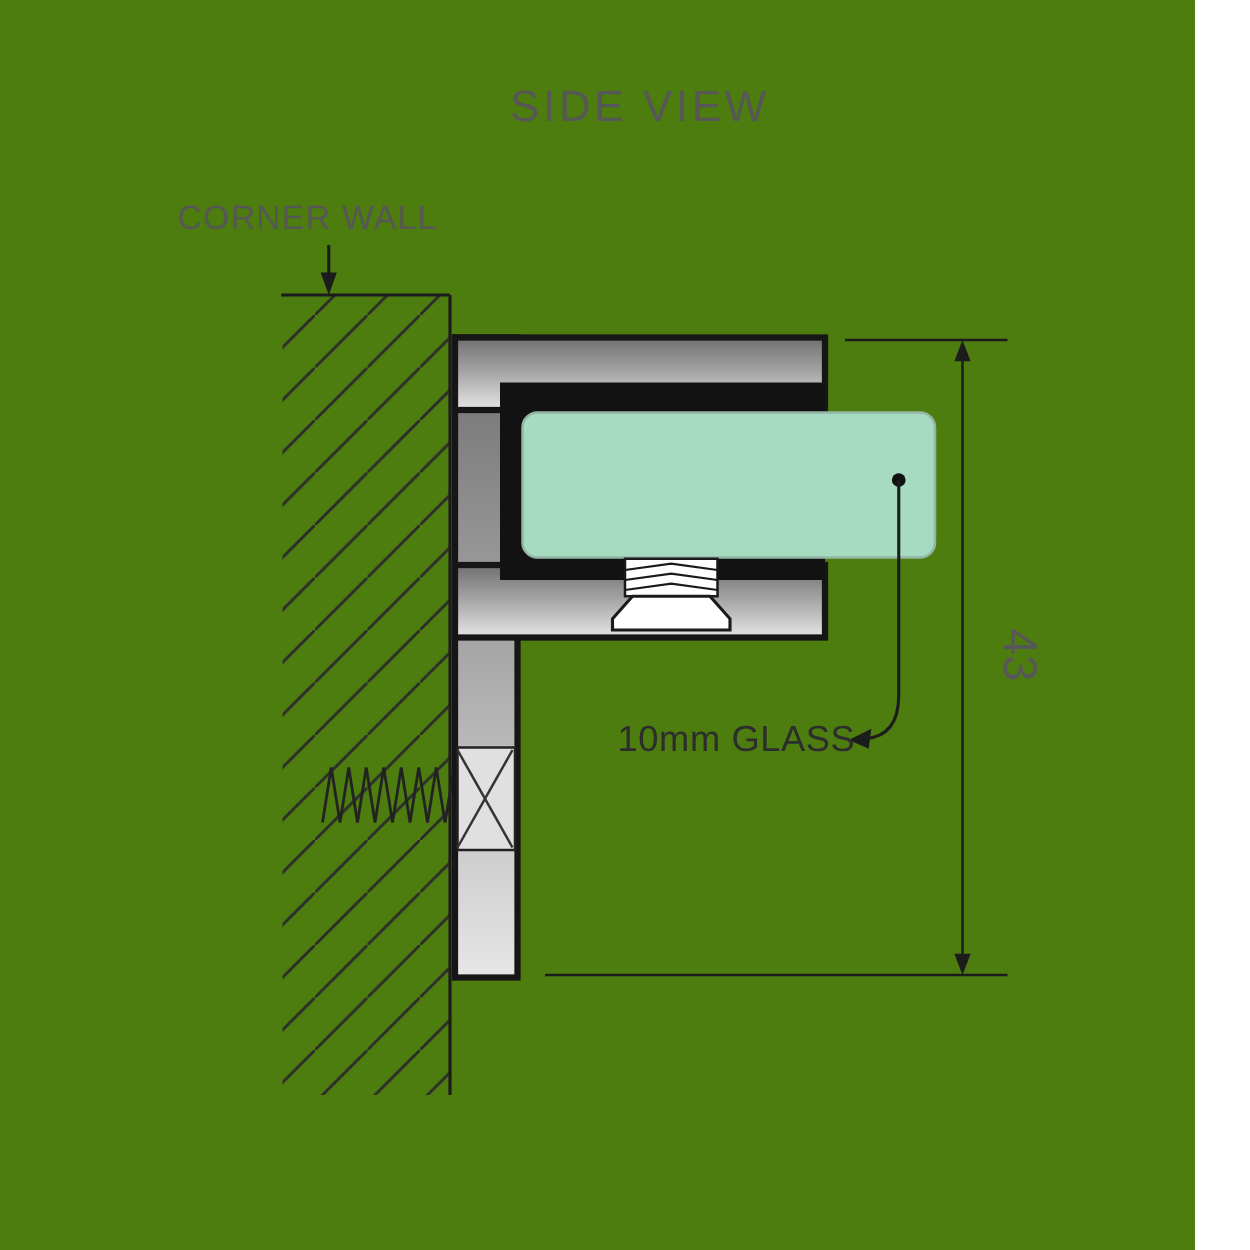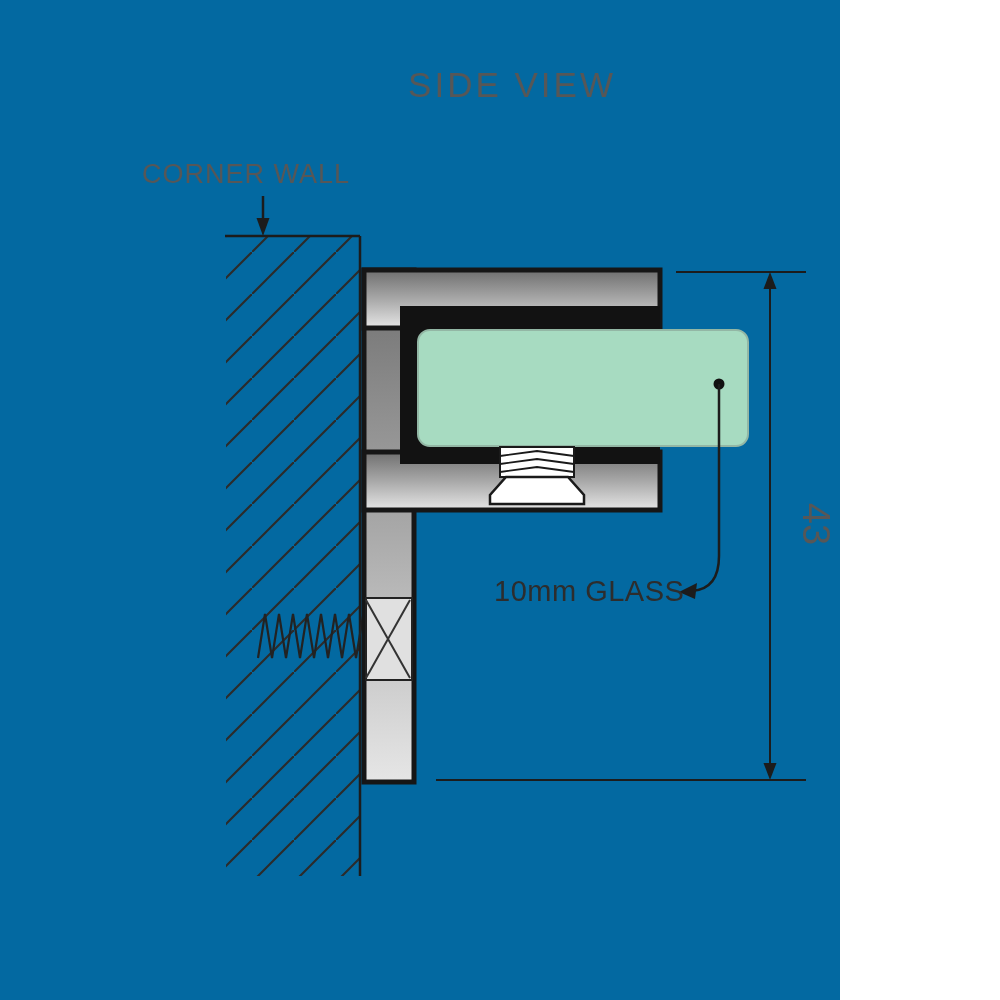--- a/index.html
+++ b/index.html
@@ -2,23 +2,23 @@
 <html><head>
 <meta charset="utf-8">
 <style>
   html, body {
     margin: 0;
     padding: 0;
     background: #ffffff;
   }
   .frame {
     position: relative;
-    width: 840px;
+    width: 956px;
     height: 1000px;
-    background: #0369a1;
+    background: #4d7c0f;
     overflow: hidden;
     font-family: "Liberation Sans", sans-serif;
   }
   svg text {
     font-family: "Liberation Sans", sans-serif;
   }
   .title-text {
     font-size: 35px;
     letter-spacing: 3px;
     fill: #575757;

